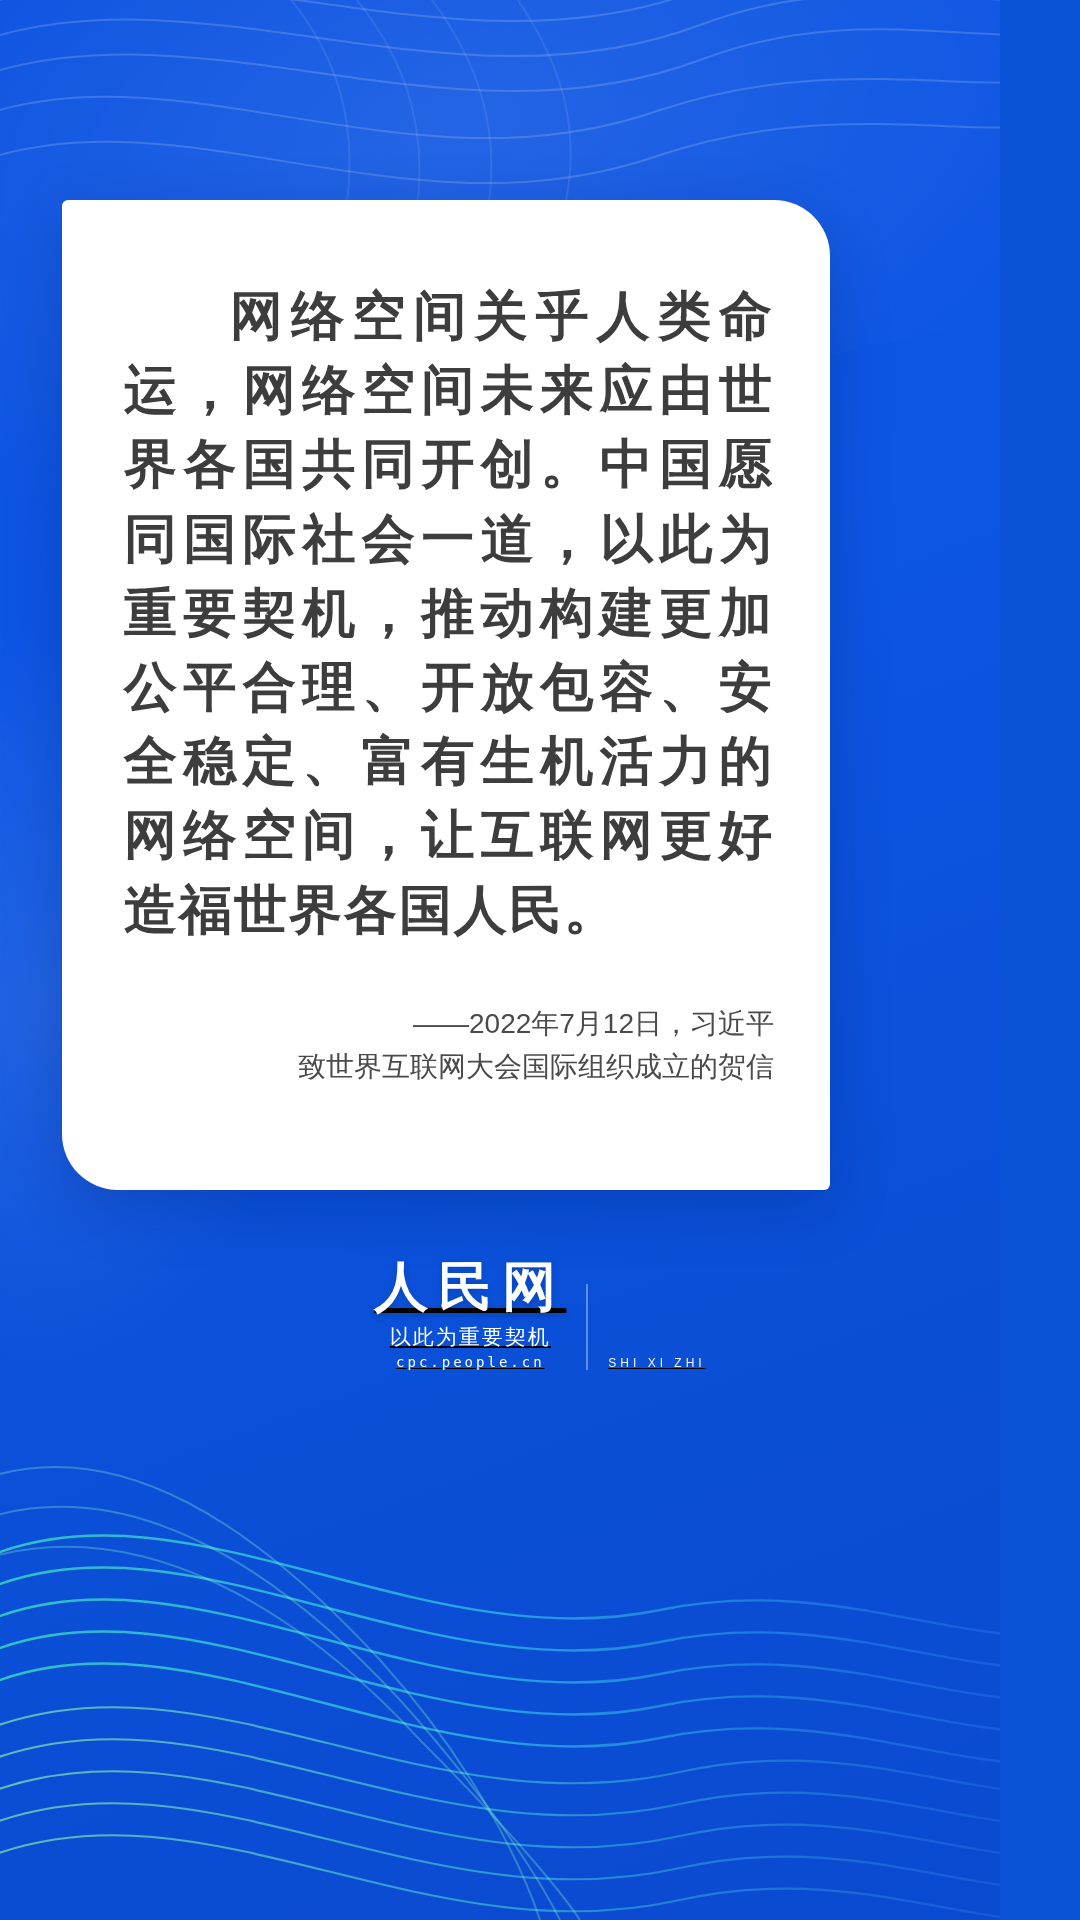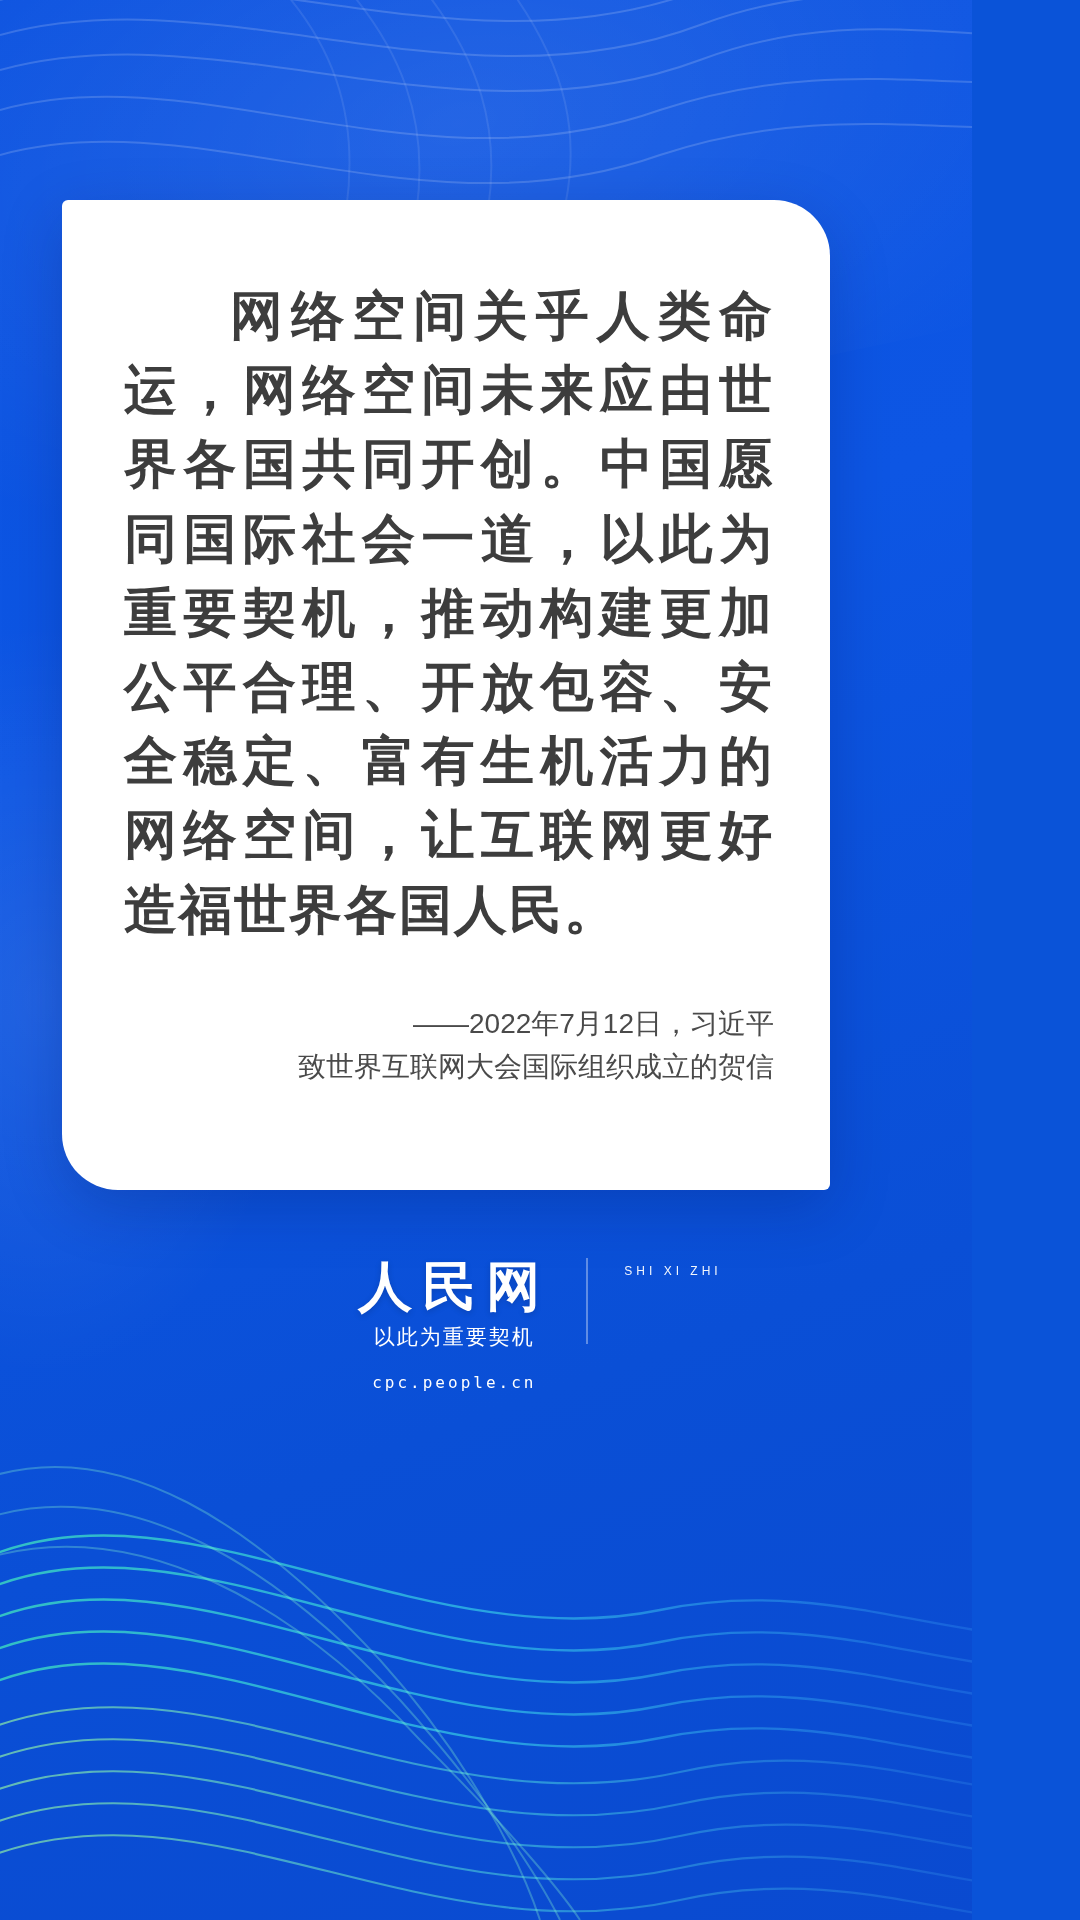--- a/index.html
+++ b/index.html
@@ -12,20 +12,21 @@
     height: 1920px;
     overflow: hidden;
     font-family: "Liberation Sans", sans-serif;
   }
   .poster {
     position: relative;
     width: 972px;
     height: 1920px;
     background: linear-gradient(160deg, #0b52e0 0%, #0d56e4 35%, #0a4fd6 70%, #0a4ad0 100%);
     overflow: hidden;
+    padding-left: 28px;
   }
   
   .bg-top-swoosh {
     position: absolute;
     top: -360px;
     left: -120px;
     width: 1400px;
     height: 760px;
     background: radial-gradient(ellipse at 40% 60%, rgba(255,255,255,0.10) 0%, rgba(255,255,255,0.0) 62%);
     transform: rotate(-12deg);
@@ -93,23 +94,24 @@
   .attribution .line2 {
     display: block;
   }
 
   .footer {
     position: absolute;
     left: 0;
     top: 1258px;
     width: 1080px;
     display: flex;
-    align-items: flex-start;
+    align-items: flex-end;
     justify-content: center;
-    gap: 36px;
+    gap: 20px;
+    text-decoration: underline;
   }
   .logo-people {
     text-align: center;
     color: #ffffff;
   }
   .logo-people .cn {
     font-family: "DejaVu Serif", "Liberation Serif", serif;
     font-size: 54px;
     font-weight: 700;
     letter-spacing: 10px;
@@ -117,23 +119,23 @@
     text-shadow: 0 2px 6px rgba(0,0,0,0.15);
   }
   .logo-people .sub {
     font-family: "Liberation Sans", sans-serif;
     font-size: 21px;
     letter-spacing: 2px;
     margin-top: 8px;
   }
   .logo-people .url {
     font-family: "DejaVu Sans Mono", monospace;
-    font-size: 16px;
+    font-size: 14px;
     letter-spacing: 3px;
-    margin-top: 22px;
+    margin-top: 3px;
   }
   .logo-divider {
     width: 2px;
     height: 86px;
     background: rgba(255,255,255,0.35);
   }
   .logo-shixizhi {
     text-align: center;
     color: #ffffff;
   }

